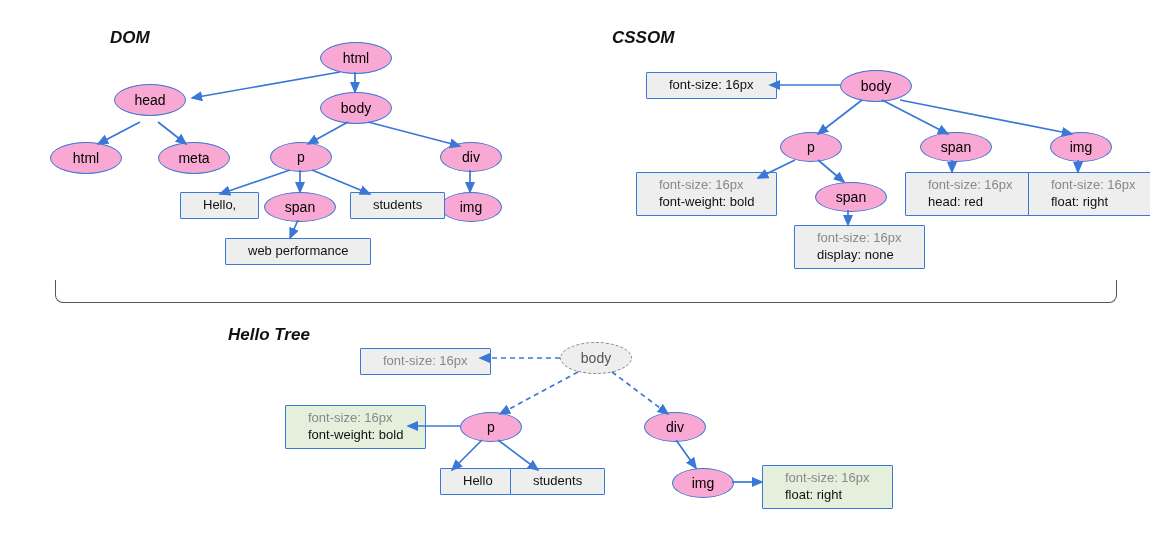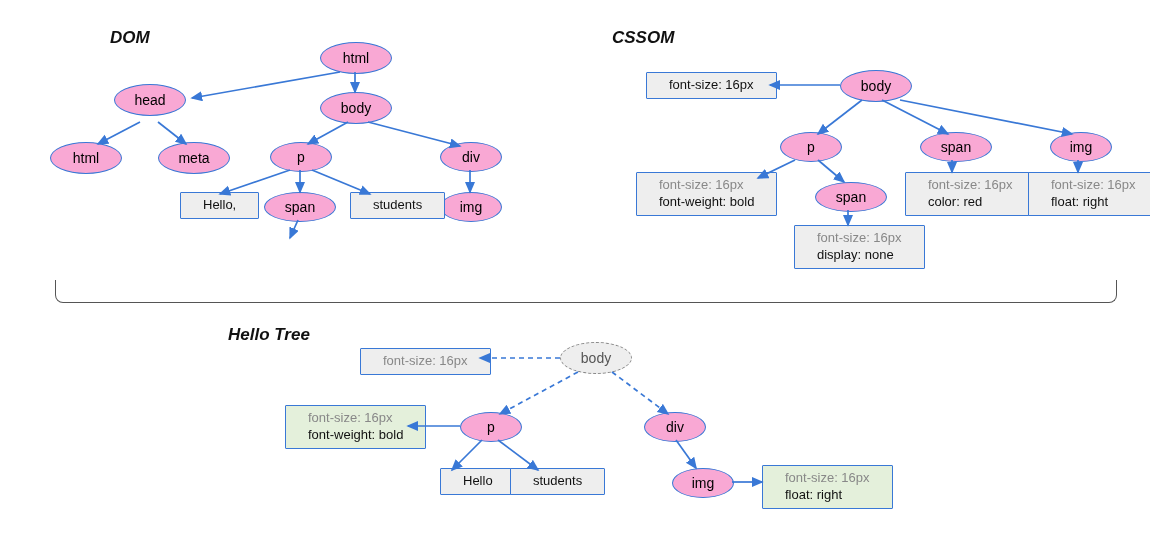--- a/index.html
+++ b/index.html
@@ -36,37 +36,40 @@
   <div class="node" style="left:270px;top:122px;width:60px;height:28px;">p</div>
   <div class="node" style="left:440px;top:122px;width:60px;height:28px;">div</div>
   <div class="node" style="left:264px;top:172px;width:70px;height:28px;">span</div>
   <div class="node" style="left:440px;top:172px;width:60px;height:28px;">img</div>
   <div class="label" style="left:180px;top:172px;">
       <span>Hello,</span>
     </div>
   <div class="label" style="left:350px;top:172px;">
       <span>students</span>
     </div>
+  <div class="label" style="left:225px;top:218px;">
+      <span>web performance</span>
+    </div>
 
   <div class="node" style="left:840px;top:50px;width:70px;height:30px;">body</div>
   <div class="node" style="left:780px;top:112px;width:60px;height:28px;">p</div>
   <div class="node" style="left:920px;top:112px;width:70px;height:28px;">span</div>
   <div class="node" style="left:1050px;top:112px;width:60px;height:28px;">img</div>
   <div class="node" style="left:815px;top:162px;width:70px;height:28px;">span</div>
 
   <div class="label" style="left:646px;top:52px;">
       <span>font-size: 16px</span>
     </div>
   <div class="label" style="left:636px;top:152px;">
       <span class="inh">font-size: 16px</span>
       <span>font-weight: bold</span>
     </div>
   <div class="label" style="left:905px;top:152px;">
       <span class="inh">font-size: 16px</span>
-      <span>color: red</span>
+      <span>head: red</span>
     </div>
   <div class="label" style="left:1028px;top:152px;">
       <span class="inh">font-size: 16px</span>
       <span>float: right</span>
     </div>
   <div class="label" style="left:794px;top:205px;">
       <span class="inh">font-size: 16px</span>
       <span>display: none</span>
     </div>
 

